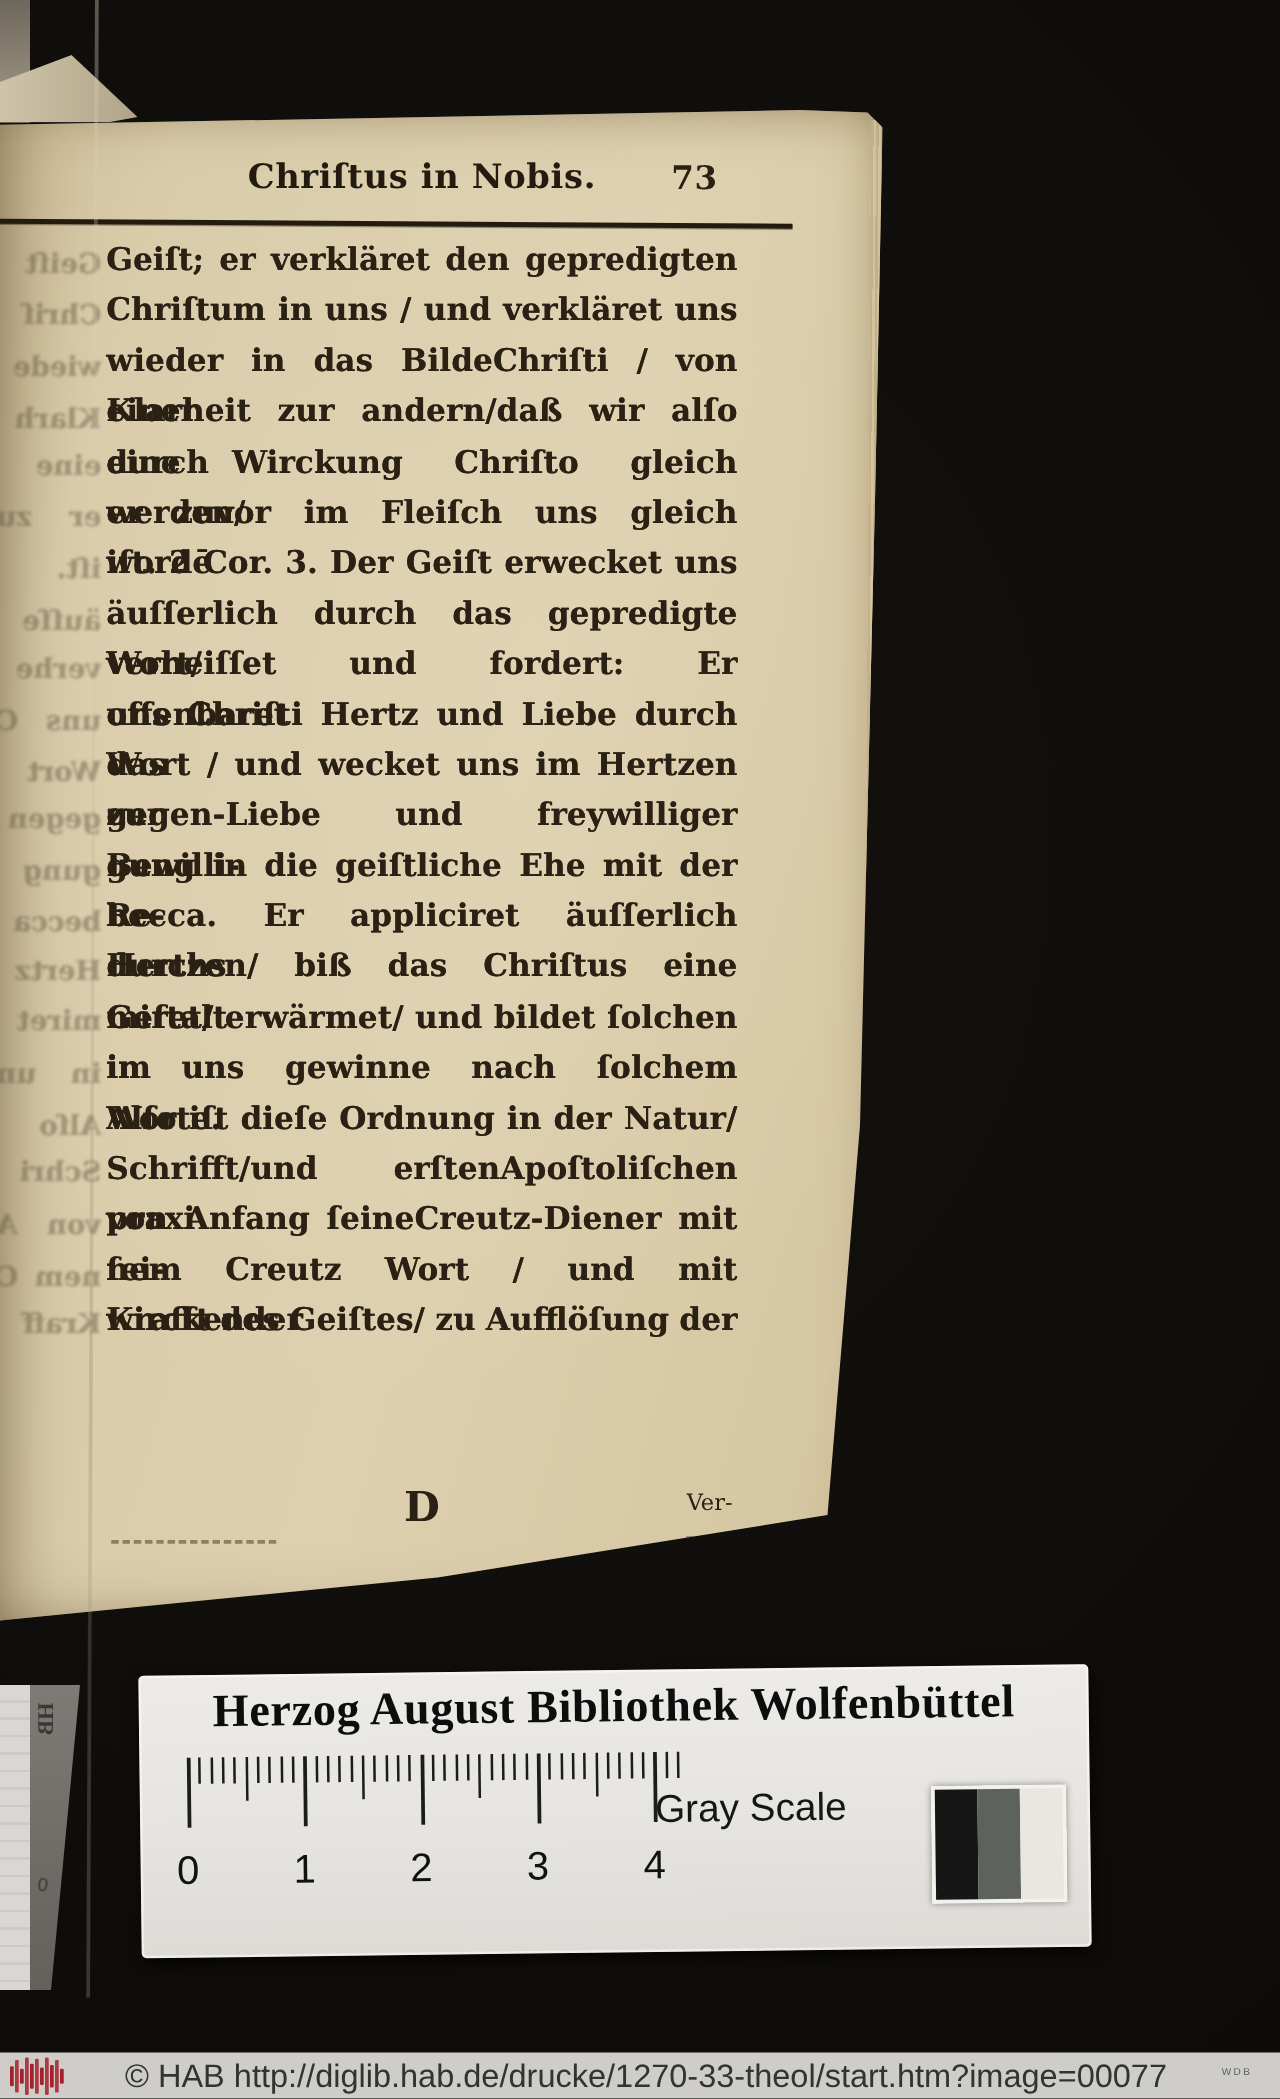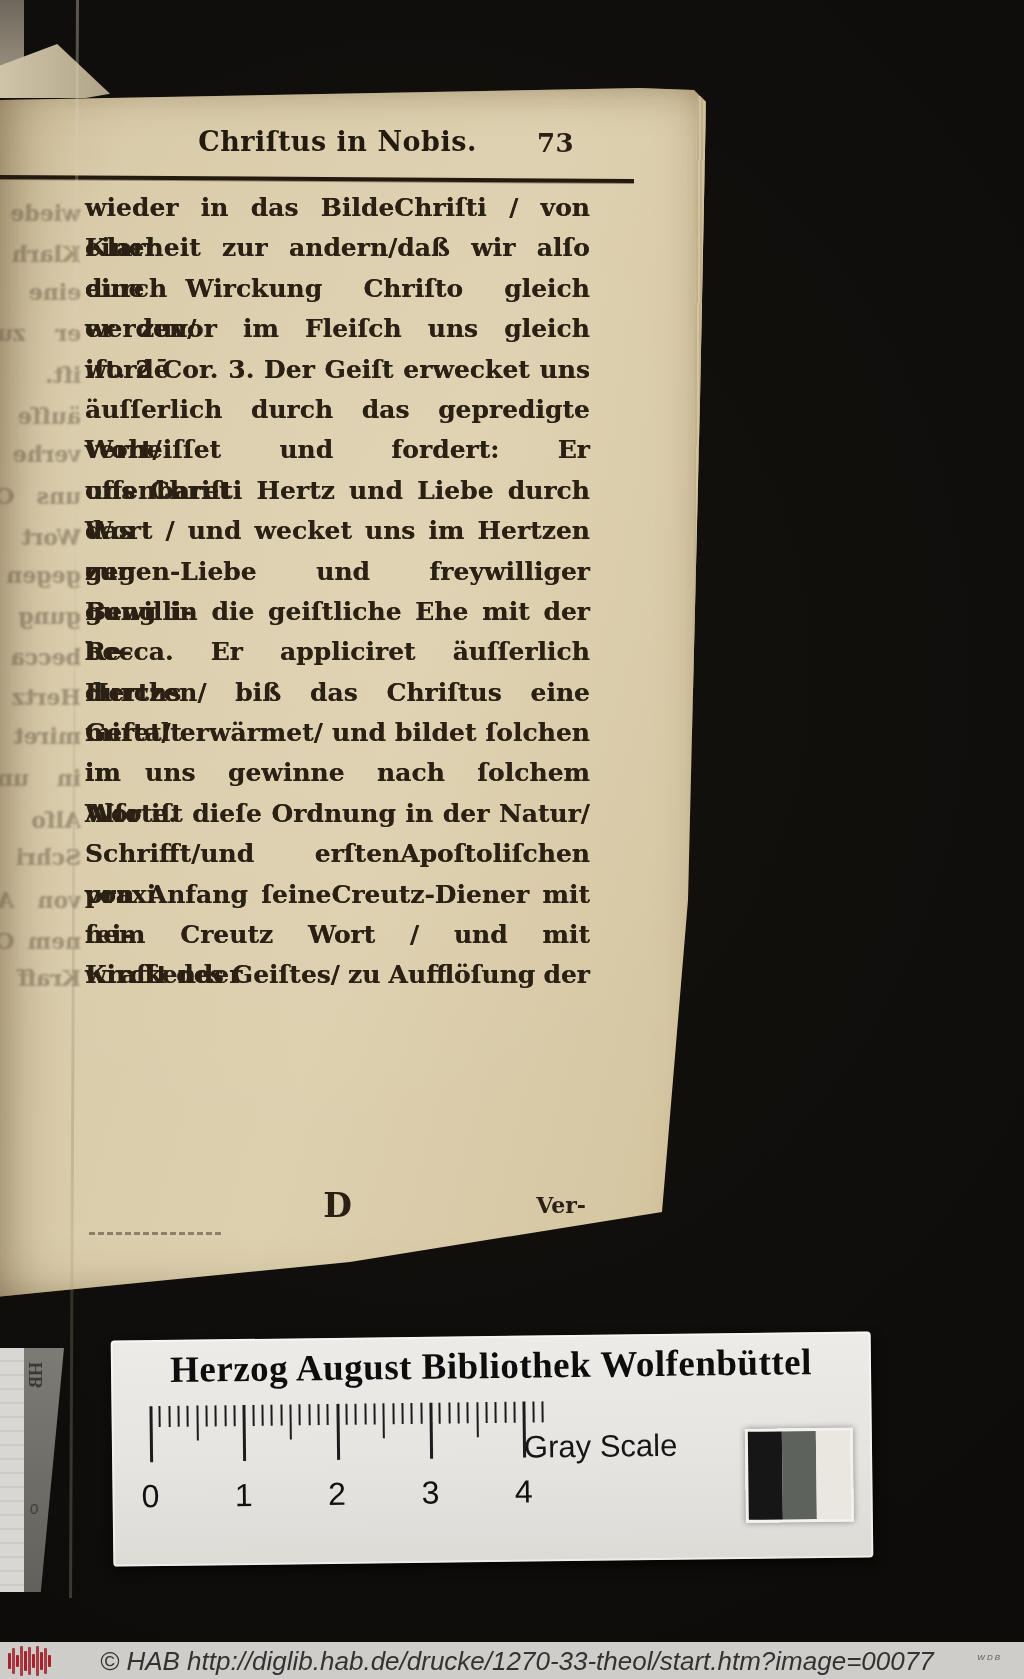--- a/index.html
+++ b/index.html
@@ -37,21 +37,21 @@
   .pg-rule{position:absolute;left:0;top:89px;width:640px;height:4px;background:#241b10;
            transform:rotate(.35deg);transform-origin:left;box-shadow:0 1px 0 rgba(36,27,16,.4);}
   .lines{position:absolute;left:91px;top:102px;width:505px;color:#2a2013;}
   .line{position:relative;height:40.4px;line-height:40.4px;font-size:25px;font-weight:700;
         text-align:justify;text-align-last:justify;word-spacing:-1px;
         text-shadow:0 0 .5px rgba(42,32,19,.7);}
   .ghost{position:absolute;left:-88px;top:4px;width:84px;overflow:hidden;font-size:22px;
          filter:blur(1.1px);opacity:.5;color:#6a5c45;text-align:right;pointer-events:none;}
   .sig-row{position:absolute;left:91px;top:1100px;width:505px;height:46px;color:#2a2013;}
   .sig-d{position:absolute;left:50%;transform:translateX(-50%);font-size:33px;font-weight:700;}
-  .catchword{position:absolute;right:4px;top:6px;font-size:22px;font-weight:700;
+  .catchword{position:absolute;right:4px;top:6px;font-size:18px;font-weight:400;
              border-bottom:2px dashed rgba(42,32,19,.5);padding-bottom:16px;}
   .ink-dashes{position:absolute;left:4px;top:46px;width:132px;height:0;
               border-top:3px dashed rgba(42,32,19,.45);}
   
   .card{position:absolute;left:112px;top:1336px;width:760px;height:226px;z-index:3;
         background:linear-gradient(180deg,#edebe7,#e6e4e0 55%,#dddbd6);
         transform:rotate(-.7deg);border-radius:4px;
         box-shadow:2px 5px 12px rgba(0,0,0,.65), inset 0 0 0 2px rgba(255,255,255,.5);
         font-family:"Liberation Serif", serif;}
   .card-title{position:absolute;left:0;top:8px;width:100%;text-align:center;color:#0d0d0d;
@@ -76,21 +76,21 @@
   .side-gray{position:absolute;left:24px;top:0;width:40px;height:100%;
              clip-path:polygon(0 0,100% 0,42% 100%,0 100%);
              background:linear-gradient(180deg,#7d7b75,#63615c);}
   .side-frag{position:absolute;left:26px;top:14px;writing-mode:vertical-rl;transform:scaleX(-1);
              font-family:"Liberation Serif", serif;font-weight:600;font-size:18px;color:#2f2e2b;
              opacity:.85;filter:blur(.4px);}
   .side-digit{position:absolute;left:30px;top:152px;font-family:"Liberation Sans", sans-serif;
               font-size:15px;color:#2e2d2a;opacity:.8;transform:rotate(8deg);filter:blur(.3px);}
   
   .footer{position:absolute;left:0;top:1642px;width:1024px;height:37px;background:#cecdc9;z-index:6;
-          font-family:"Liberation Sans", sans-serif;font-style:italic;}
+          font-family:"Liberation Sans", sans-serif;}
   .hab-logo{position:absolute;left:8px;top:50%;transform:translateY(-50%);
             display:flex;align-items:center;gap:1px;height:32px;}
   .hab-logo i{display:block;width:3px;border-radius:1px;}
   .footer-text{position:absolute;left:100px;top:50%;transform:translateY(-50%);
                font-size:26px;color:#333;}
   .footer-mark{position:absolute;right:22px;top:11px;font-size:8px;letter-spacing:2px;color:#5c5c5c;}
 </style>
 </head>
 <body>
 
@@ -100,20 +100,22 @@
   <div class="corner-beige"></div>
 
   <div class="page">
     <div class="page-edge"></div>
     <div class="pg-header">
       <span>Chriſtus in Nobis.</span>
       <span class="pg-num">73</span>
     </div>
     <div class="pg-rule"></div>
     <div class="lines">
+        <div class="line"><span class="ghost" style="transform: scaleX(-1) translateY(-1px);">Geiſt</span><span class="line-text">Geiſt; er verkläret den gepredigten</span></div>
+        <div class="line"><span class="ghost" style="transform: scaleX(-1) translateY(0px);">Chriſ</span><span class="line-text">Chriſtum in uns / und verkläret uns</span></div>
         <div class="line"><span class="ghost" style="transform: scaleX(-1) translateY(1px);">wiede</span><span class="line-text">wieder in das BildeChriſti / von einer</span></div>
         <div class="line"><span class="ghost" style="transform: scaleX(-1) translateY(2px);">Klarh</span><span class="line-text">Klarheit zur andern/daß wir alſo durch</span></div>
         <div class="line"><span class="ghost" style="transform: scaleX(-1) translateY(-1px);">eine </span><span class="line-text">eine Wirckung Chriſto gleich werden/</span></div>
         <div class="line"><span class="ghost" style="transform: scaleX(-1) translateY(0px);">er zu</span><span class="line-text">er zuvor im Fleiſch uns gleich wordē</span></div>
         <div class="line"><span class="ghost" style="transform: scaleX(-1) translateY(1px);">iſt. </span><span class="line-text">iſt. 2 Cor. 3. Der Geiſt erwecket uns</span></div>
         <div class="line"><span class="ghost" style="transform: scaleX(-1) translateY(2px);">äuſſe</span><span class="line-text">äuſſerlich durch das gepredigte Wort/</span></div>
         <div class="line"><span class="ghost" style="transform: scaleX(-1) translateY(0px);">verhe</span><span class="line-text">verheiſſet und fordert: Er offenbaret</span></div>
         <div class="line"><span class="ghost" style="transform: scaleX(-1) translateY(1px);">uns C</span><span class="line-text">uns Chriſti Hertz und Liebe durch das</span></div>
         <div class="line"><span class="ghost" style="transform: scaleX(-1) translateY(2px);">Wort </span><span class="line-text">Wort / und wecket uns im Hertzen zur</span></div>
         <div class="line"><span class="ghost" style="transform: scaleX(-1) translateY(-1px);">gegen</span><span class="line-text">gegen-Liebe und freywilliger Bewilli-</span></div>

